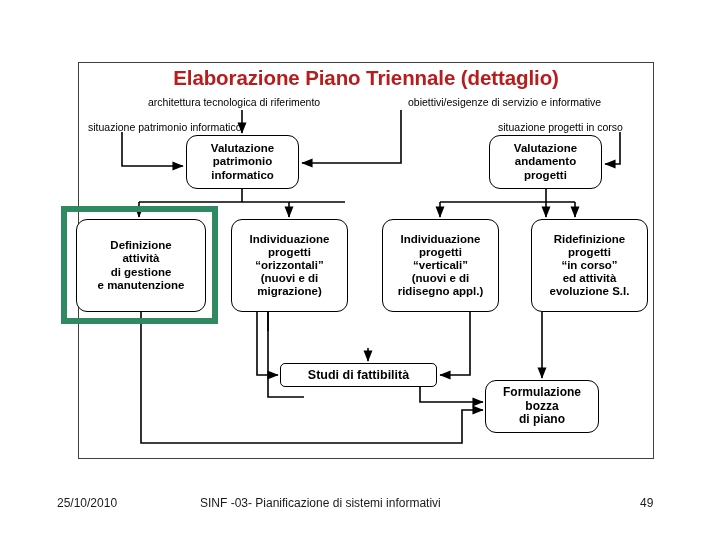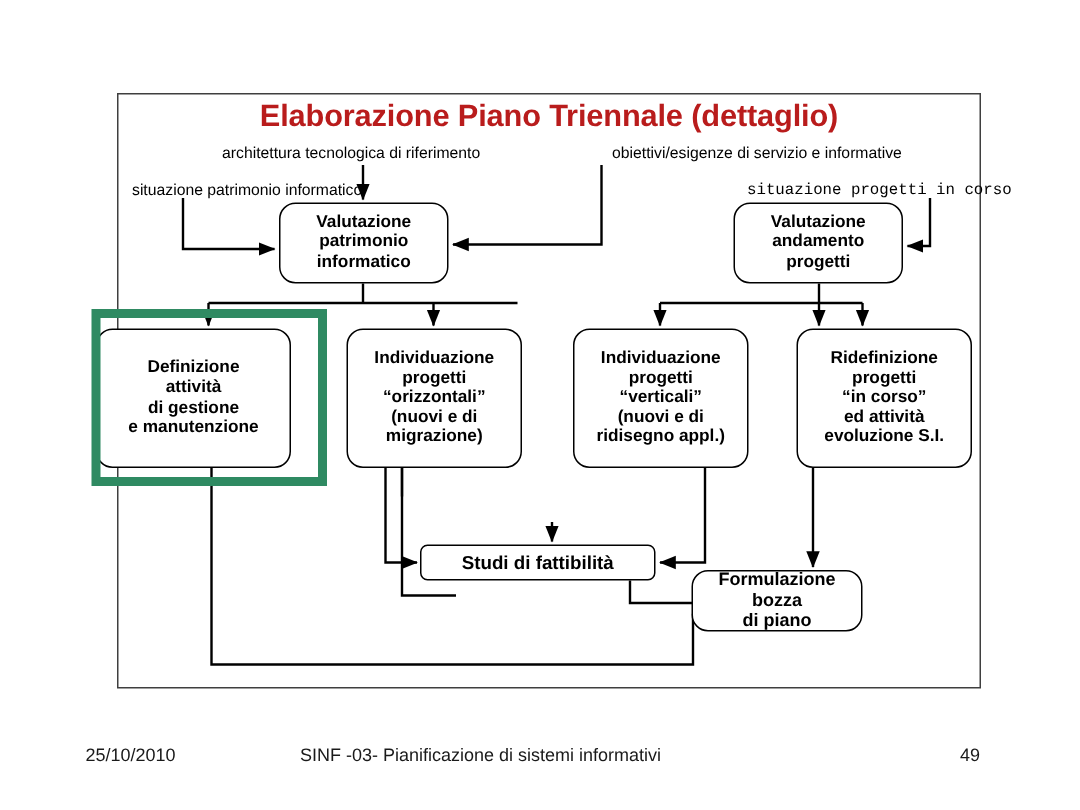--- a/index.html
+++ b/index.html
@@ -54,21 +54,21 @@
   .sublabel {
     position: absolute;
     font-size: 10.5px;
     color: #000;
     white-space: nowrap;
     text-align: center;
   }
   .lbl-arch  { left: 148px; top: 96px; }
   .lbl-obie  { left: 408px; top: 96px; }
   .lbl-sit-pat { left: 88px; top: 121px; }
-  .lbl-sit-prog { left: 498px; top: 121px; font-family: Liberation Mono, monospace; }
+  .lbl-sit-prog { left: 498px; top: 121px; }
 
   
   .node {
     position: absolute;
     box-sizing: border-box;
     border: 1.7px solid #000;
     background: #ffffff;
     display: flex;
     align-items: center;
     justify-content: center;
@@ -85,21 +85,21 @@
 
   #node-valutazione-patrimonio {
     left: 186px; top: 135px; width: 113px; height: 54px;
     font-size: 11.5px;
   }
   #node-valutazione-andamento {
     left: 489px; top: 135px; width: 113px; height: 54px;
     font-size: 11.5px;
   }
   #node-definizione-attivita {
-    left: 64px; top: 219px; width: 130px; height: 93px;
+    left: 76px; top: 219px; width: 130px; height: 93px;
     font-size: 11.5px;
   }
   #node-progetti-orizzontali {
     left: 231px; top: 219px; width: 117px; height: 93px;
     font-size: 11.5px;
   }
   #node-progetti-verticali {
     left: 382px; top: 219px; width: 117px; height: 93px;
     font-size: 11.5px;
   }
@@ -109,21 +109,21 @@
   }
   #node-progetti-intersettoriali {
     left: 258px; top: 315px; width: 220px; height: 33px;
     font-size: 11.5px;
   }
   #node-studi-fattibilita {
     left: 280px; top: 363px; width: 157px; height: 24px;
     font-size: 12.5px;
   }
   #node-formulazione-bozza {
-    left: 461px; top: 380px; width: 114px; height: 41px;
+    left: 485px; top: 380px; width: 114px; height: 53px;
     font-size: 12px;
     text-align: center;
   }
 
   
   #highlight-definizione {
     position: absolute;
     left: 61px;
     top: 206px;
     width: 157px;

